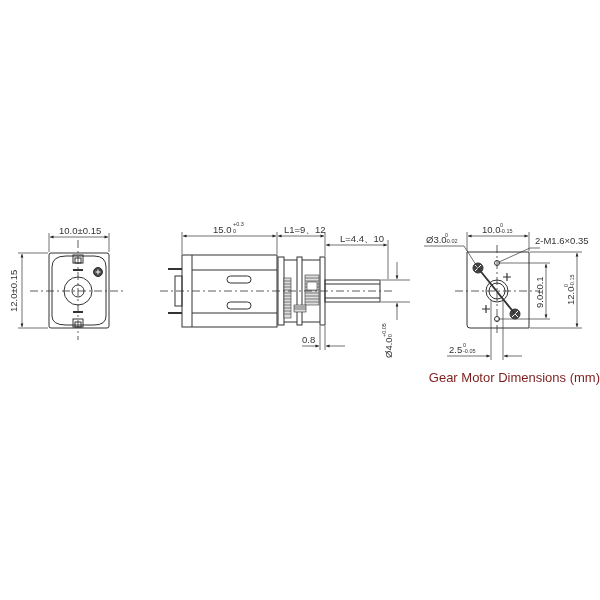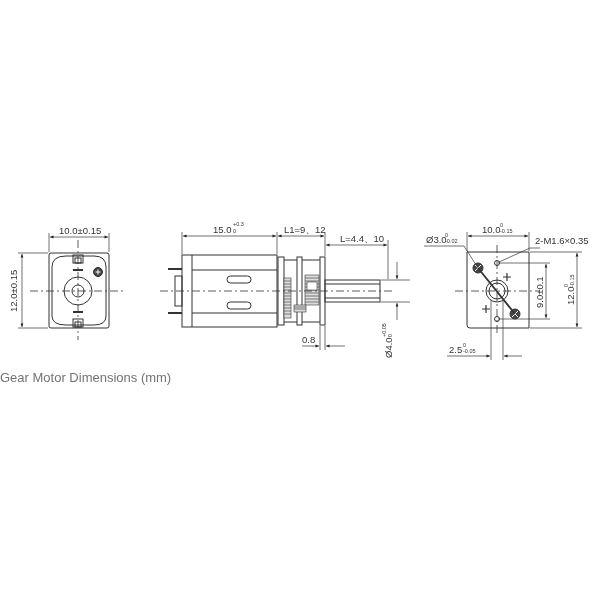--- a/index.html
+++ b/index.html
@@ -1,21 +1,21 @@
 <!DOCTYPE html>
 <html><head>
 <meta charset="utf-8">
 <style>
   html, body { margin:0; padding:0; background:#ffffff; }
   .canvas { position:relative; width:600px; height:600px; background:#ffffff; overflow:hidden; }
   svg { position:absolute; left:0; top:0; }
   .dim { font-family:"Liberation Sans", sans-serif; font-size:9.5px; fill:#333; }
   .sup { font-family:"Liberation Sans", sans-serif; font-size:5.5px; fill:#333; }
-  .caption { position:absolute; left:0; top:370px; width:600px; text-align:left;
-             font-family:"Liberation Sans", sans-serif; font-size:13px; color:#737373; }
+  .caption { position:absolute; left:0; top:370px; width:600px; text-align:right;
+             font-family:"Liberation Sans", sans-serif; font-size:13px; color:#7f1d1d; }
 </style>
 </head>
 <body>
 
 <div class="canvas">
 <svg width="600" height="600" viewBox="0 0 600 600">
   <defs>
     <marker id="arr" viewBox="0 0 10 10" refX="10" refY="5" markerWidth="7" markerHeight="5" orient="auto-start-reverse">
       <path d="M0,1 L10,5 L0,9 z" fill="#222"></path>
     </marker>

